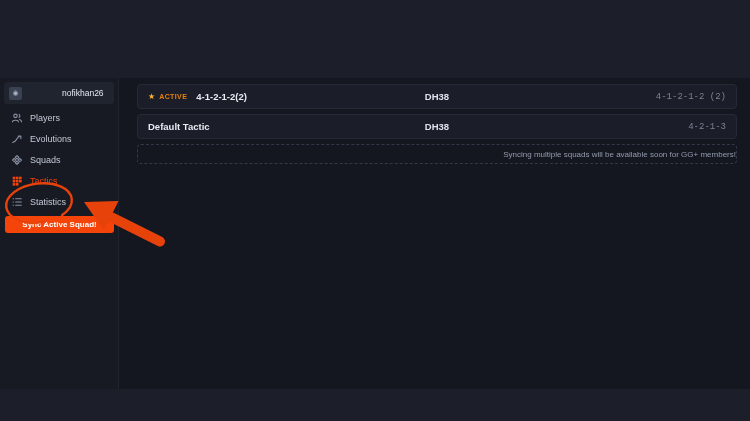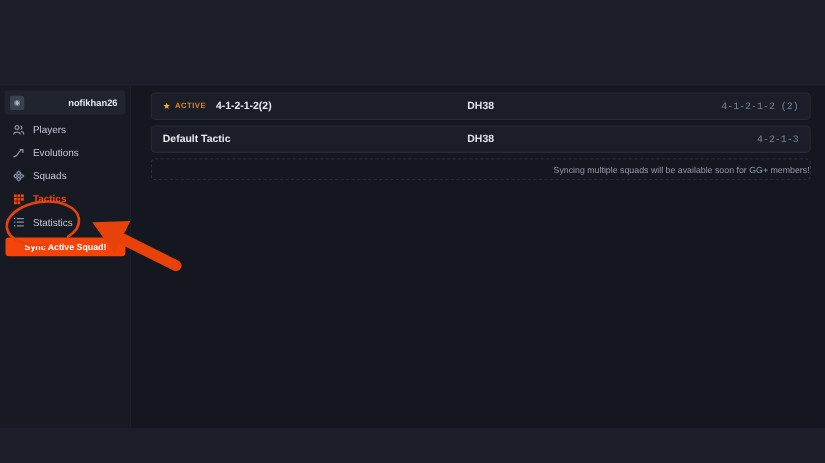--- a/index.html
+++ b/index.html
@@ -15,27 +15,27 @@
     -webkit-font-smoothing:antialiased;
   }
   .app{position:absolute;top:78px;left:0;width:750px;height:311px;display:flex;}
 
   
   .sidebar{width:119px;background:var(--sidebar-bg);border-right:1px solid #20242f;padding-top:4px;flex:none;}
   .user-row{margin:0 4px 3px 4px;height:22px;background:#20242f;border-radius:3px;
     display:flex;align-items:center;padding:0 5px;gap:6px;cursor:pointer;}
   .avatar{width:13px;height:13px;border-radius:2px;background:#3a4150;color:#aab3c4;
     font-size:7px;display:flex;align-items:center;justify-content:center;flex:none;}
-  .user-name{font-size:8.5px;font-weight:bold;color:#e3e7f0;white-space:nowrap;padding-left:34px;}
+  .user-name{font-size:8.5px;font-weight:normal;color:#e3e7f0;white-space:nowrap;padding-left:34px;}
   .nav-item{height:21px;display:flex;align-items:center;gap:7px;padding-left:11px;
     color:#c3c9d6;font-size:9px;cursor:pointer;}
   .nav-item .ic{width:12px;height:12px;flex:none;display:block;}
   .nav-item .ic *{stroke:#8790a2;fill:none;stroke-width:1.3;stroke-linecap:round;stroke-linejoin:round;}
   .nav-item .ic .fl{fill:#8790a2;stroke:none;}
-  .nav-item.active{color:var(--accent);font-weight:bold;text-align:center;}
+  .nav-item.active{color:var(--accent);font-weight:normal;text-align:center;}
   .nav-item.active .ic *{stroke:var(--accent);}
   .nav-item.active .ic .fl{fill:var(--accent);stroke:none;}
   .sync-btn{display:block;margin:4px 5px 0 5px;width:109px;height:17px;
     background:var(--accent);border:none;border-radius:3px;color:#ffffff;
     font-size:8px;font-weight:bold;font-family:"Liberation Sans",sans-serif;cursor:pointer;text-align:center;}
 
   
   .main{flex:1;background:var(--content-bg);padding:6px 13px 0 18px;position:relative;}
   .tactic-card{height:25px;background:var(--card-bg);border:1px solid #252a36;border-radius:4px;
     display:flex;align-items:center;padding:0 10px;position:relative;margin-bottom:5px;cursor:pointer;}

